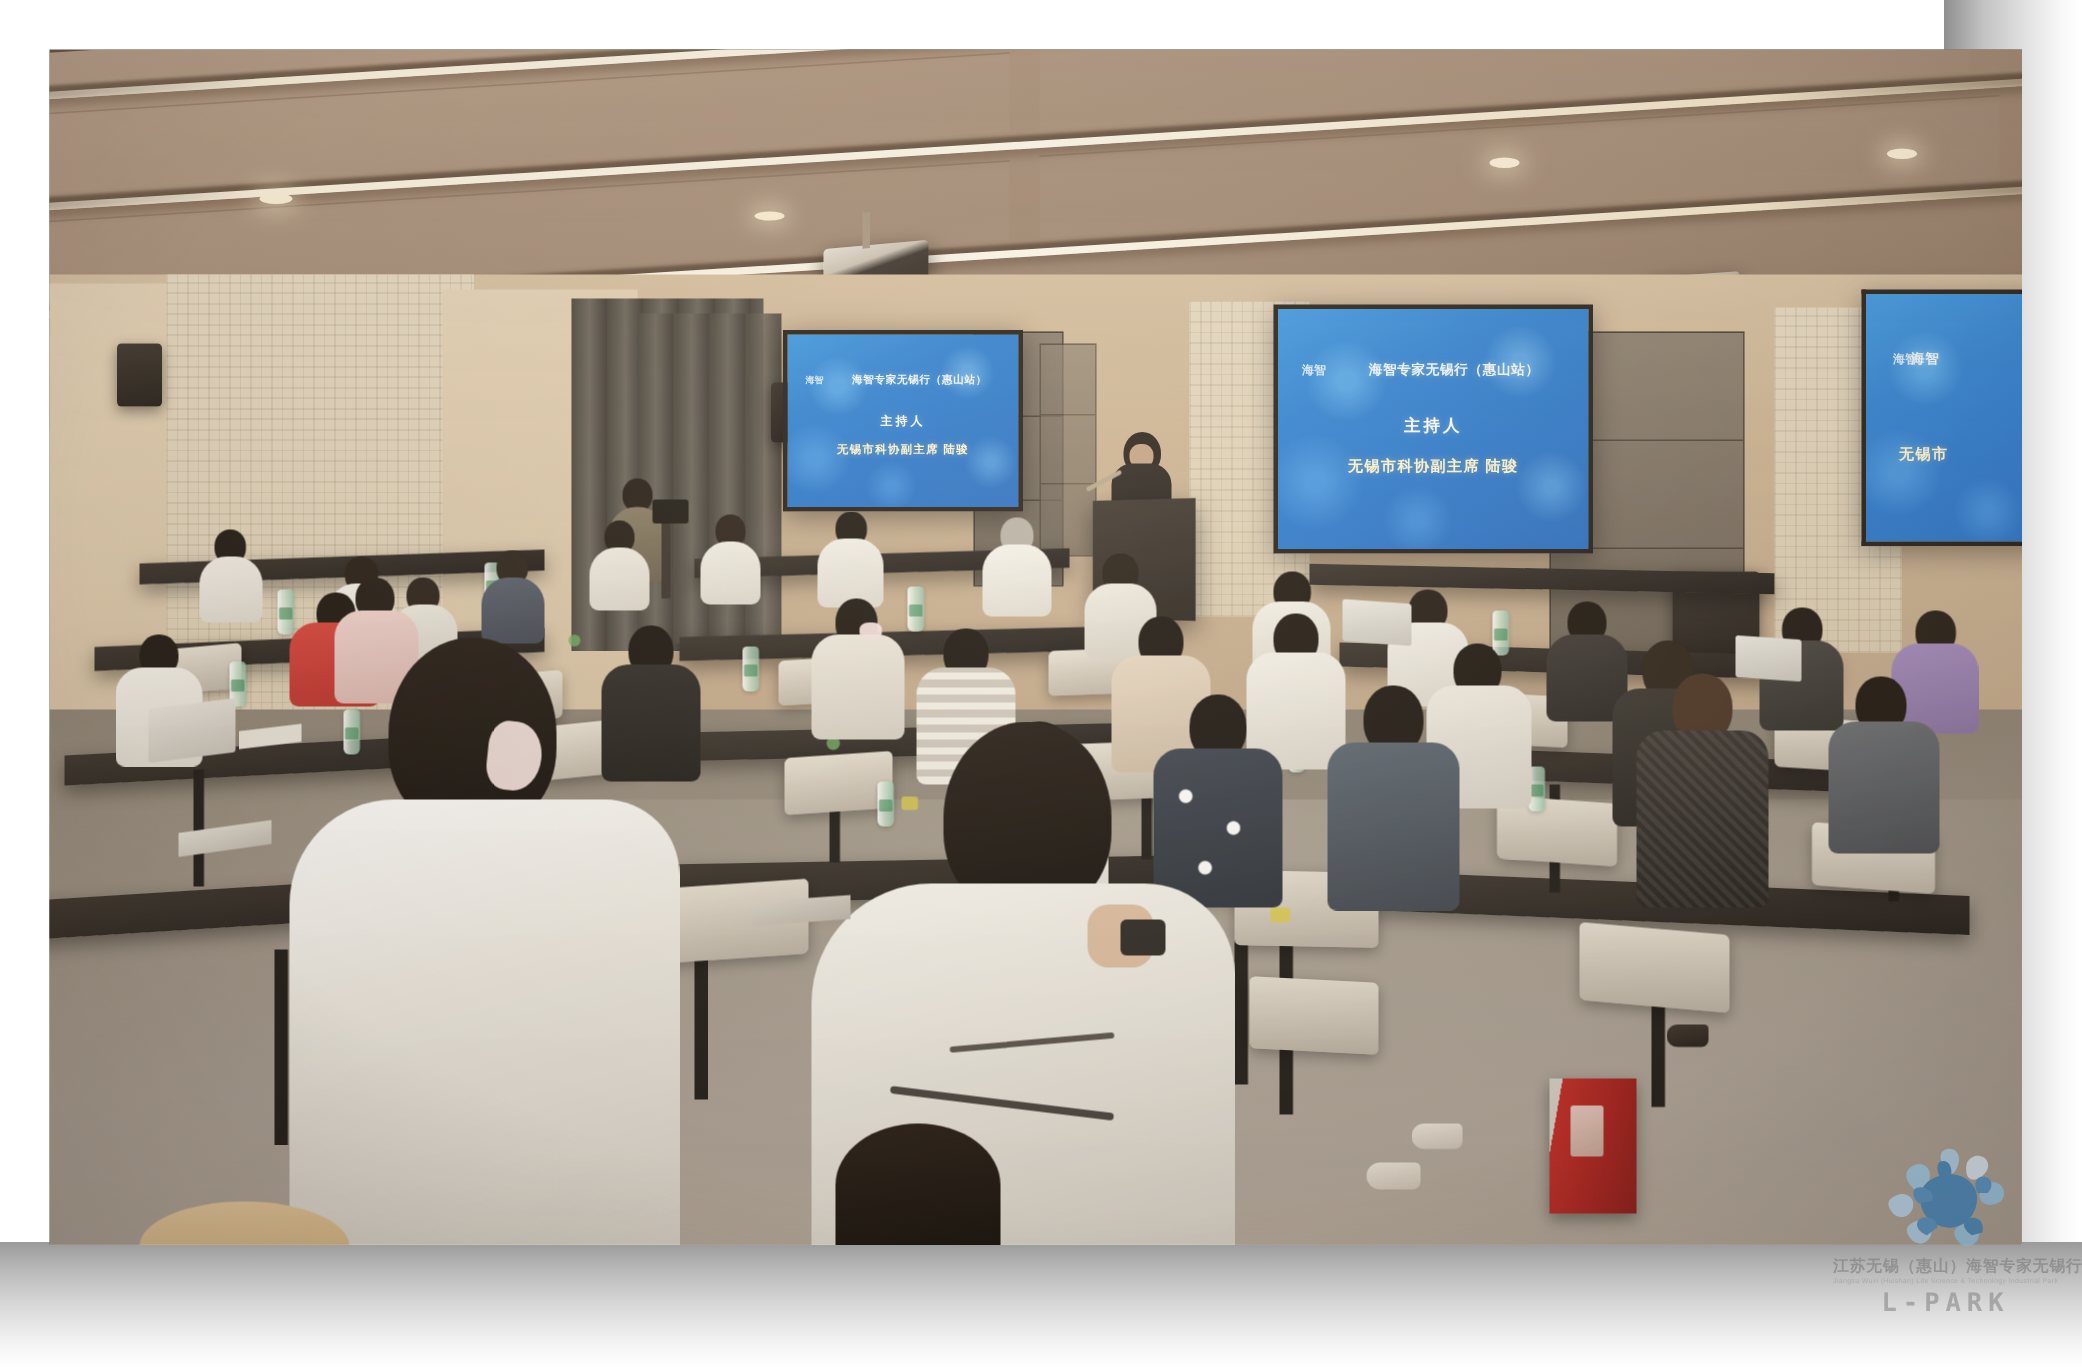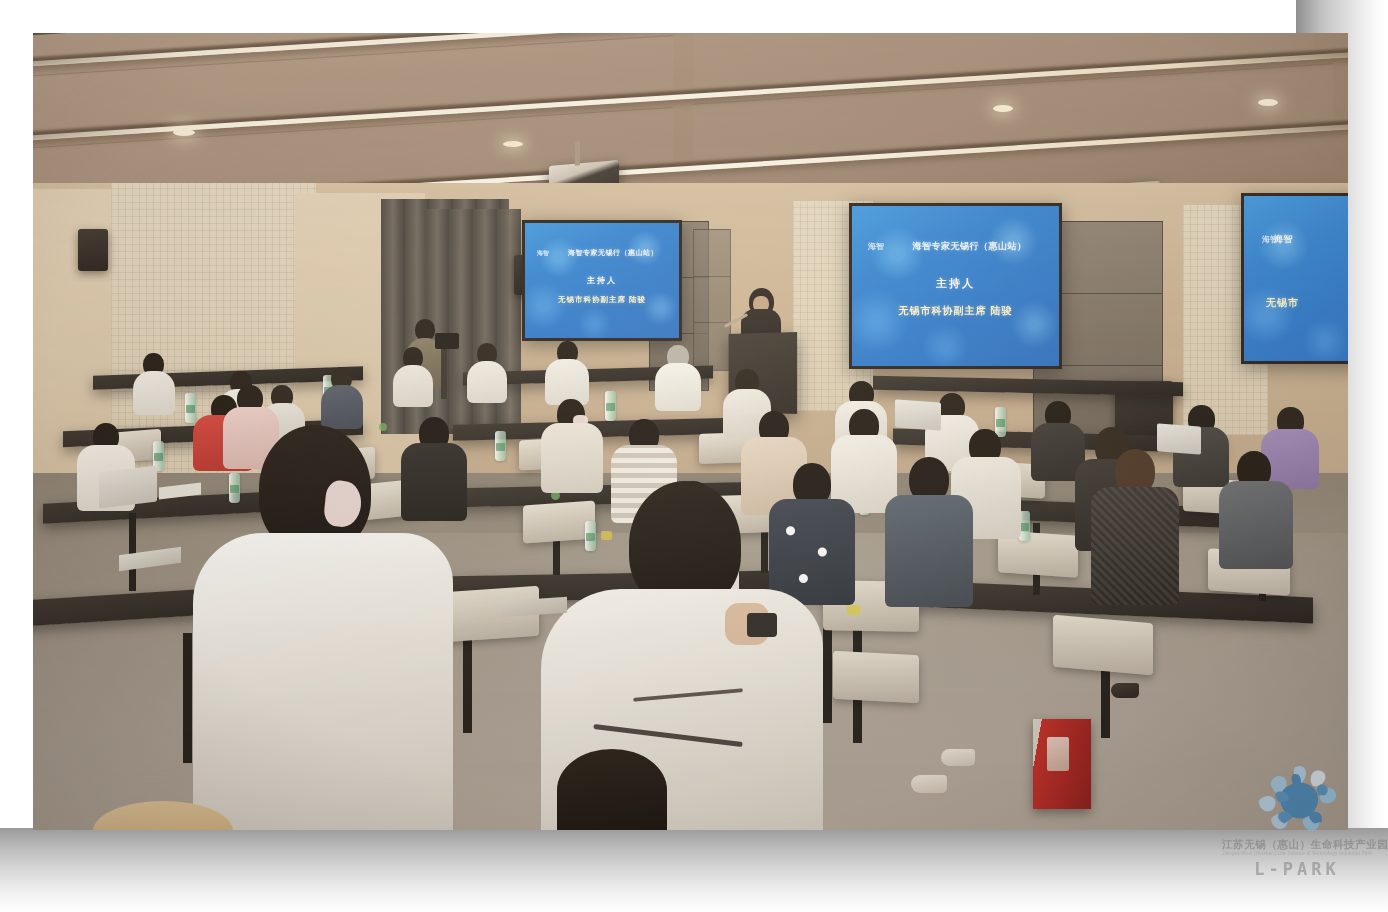--- a/index.html
+++ b/index.html
@@ -576,18 +576,18 @@
           <path d="M62 62 C70 58 78 64 75 72 C72 80 63 80 59 74 C55 68 56 65 62 62 Z" fill="#7fb9e0"></path>
           <path d="M50 24 C62 22 74 30 74 42 C74 56 62 66 50 64 C38 62 30 52 31 41 C32 30 40 26 50 24 Z" fill="#1a6cb0"></path>
           <path d="M46 14 C52 12 56 18 54 26 L48 30 C44 24 42 17 46 14 Z" fill="#1a6cb0"></path>
           <path d="M76 26 C84 24 88 32 82 38 L74 38 C72 32 72 28 76 26 Z" fill="#2b7bbd"></path>
           <path d="M30 58 C36 54 44 58 44 64 L36 70 C30 68 26 62 30 58 Z" fill="#2b7bbd"></path>
           <path d="M66 58 C74 54 80 60 78 68 L70 70 C64 66 62 61 66 58 Z" fill="#1a6cb0"></path>
           <path d="M28 34 C36 32 42 38 40 44 L30 46 C25 42 24 36 28 34 Z" fill="#2b7bbd"></path>
         </g>
       </svg>
     </div>
-    <div class="wm-text-cn">江苏无锡（惠山）生命科技产业园</div>
+    <div class="wm-text-cn">江苏无锡（惠山）海智专家无锡行</div>
     <div class="wm-text-en">Jiangsu Wuxi (Huishan) Life Science &amp; Technology Industrial Park</div>
     <div class="wm-brand">L-PARK</div>
   </div>
 
 </div>
 
 </body></html>

